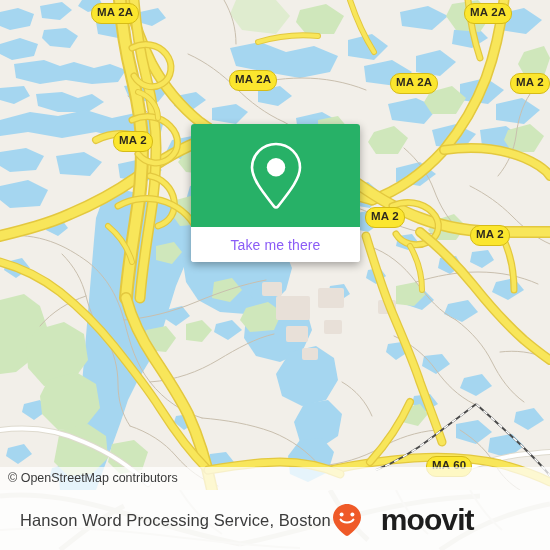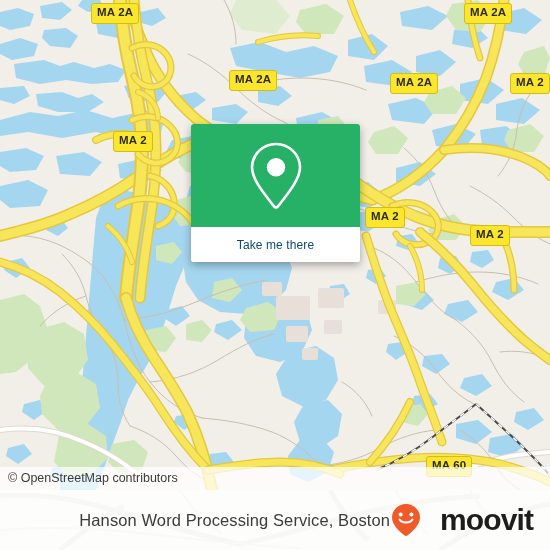--- a/index.html
+++ b/index.html
@@ -38,21 +38,21 @@
     width: 550px;
     height: 490px;
     display: block;
   }
 
   
   .shield {
     position: absolute;
     background: #fbe62e;
     border: 1.5px solid #d6bb17;
-    border-radius: 3px;
+    border-radius: 10px;
     color: #2e2a1e;
     font-family: "Liberation Sans", sans-serif;
     font-weight: bold;
     font-size: 11.5px;
     line-height: 1;
     padding: 3px 5px 4px 5px;
     white-space: nowrap;
     letter-spacing: 0.2px;
     box-sizing: border-box;
   }
@@ -96,36 +96,36 @@
   }
   #callout-image { background: #27b167; }
   #callout-footer {
     height: 35px;
     background: #ffffff;
     display: flex;
     align-items: center;
     justify-content: center;
   }
   #callout-label {
-    color: #0c4a6e;
-    font-size: 12px;
+    color: #8b5cf6;
+    font-size: 14px;
     letter-spacing: 0.1px;
   }
 
   
   #footer {
     position: absolute;
     left: 0;
     top: 490px;
     width: 550px;
     height: 60px;
     background: #ffffff;
     display: flex;
     align-items: center;
-    justify-content: flex-end;
+    justify-content: flex-start;
     overflow: hidden;
   }
   #footer-watermark {
     position: absolute;
     left: 0; top: 0; right: 0; bottom: 0;
     opacity: 0.30;
     pointer-events: none;
   }
   #footer-title {
     position: relative;

